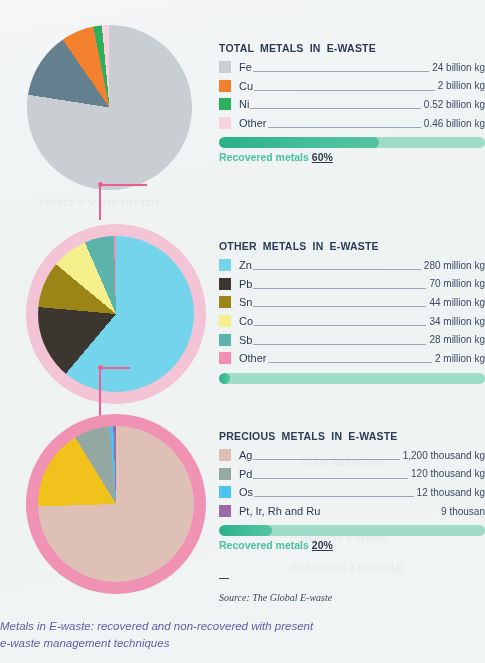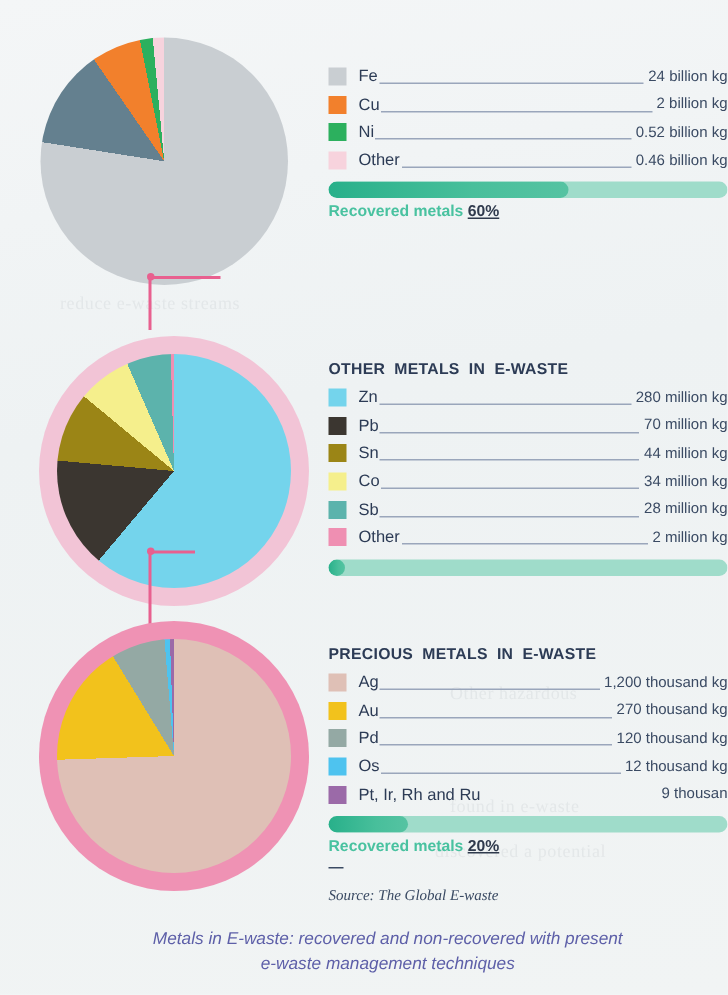--- a/index.html
+++ b/index.html
@@ -125,27 +125,26 @@
   }
   .source .ol {
     border-top: 1.2px solid #3a4a63;
     display: inline-block;
     padding-top: 13px;
   }
 
   .caption {
     position: absolute;
     left: 0; right: 0;
-    text-align: center;
+    text-align: left;
     font-family: "Liberation Sans", sans-serif;
     font-style: italic;
     font-size: 11.5px;
     line-height: 17px;
     color: #5d5fa8;
-    margin-left: 32px;
   }
 </style>
 </head>
 <body>
 
 <div id="page">
 
   <div class="ghost" style="left:30px;  top:100px;">of this e-waste, it is in or</div>
   <div class="ghost" style="left:40px;  top:195px;">reduce e-waste streams</div>
   <div class="ghost" style="left:300px; top:455px;">Other hazardous</div>
@@ -168,20 +167,21 @@
   <div class="conn-dot" style="left:98px; top:365px;"></div>
   <div class="conn" style="left:100px; top:367px; width:30px; height:1.5px;"></div>
   <div class="conn" style="left:99px;  top:367px; width:1.5px; height:50px;"></div>
 
   <div class="pie-wrap" style="left:26px; top:414px; width:180px; height:180px;">
     <div class="ring" id="ring3" style="left: 0px; top: 0px; width: 180px; height: 180px; background: rgb(239, 146, 180);"></div>
     <div class="pie" id="pie3" style="left: 12px; top: 12px; width: 156px; height: 156px; background: conic-gradient(rgb(223, 192, 182) 0deg, rgb(223, 192, 182) 268.156deg, rgb(242, 194, 28) 268.156deg, rgb(242, 194, 28) 328.492deg, rgb(148, 169, 164) 328.492deg, rgb(148, 169, 164) 355.307deg, rgb(78, 195, 239) 355.307deg, rgb(78, 195, 239) 357.989deg, rgb(155, 106, 168) 357.989deg, rgb(155, 106, 168) 360deg);"></div>
   </div>
 
   <div class="block" style="top:42px;">
+    <div class="block-title">TOTAL  METALS  IN E-WASTE</div>
     <div class="rows" id="rows0">
         <div class="row">
           <span class="sw" style="background: rgb(201, 206, 210);"></span>
           <span class="sym">Fe</span>
           <span class="lead"></span>
           <span class="val">24 billion kg</span>
         </div>
         <div class="row">
           <span class="sw" style="background: rgb(242, 128, 44);"></span>
           <span class="sym">Cu</span>
@@ -256,26 +256,20 @@
   </div>
 
   <div class="block" style="top:430px;">
     <div class="block-title">PRECIOUS  METALS  IN E-WASTE</div>
     <div class="rows" id="rows2">
         <div class="row">
           <span class="sw" style="background: rgb(223, 192, 182);"></span>
           <span class="sym">Ag</span>
           <span class="lead"></span>
           <span class="val">1,200 thousand kg</span>
-        </div>
-        <div class="row">
-          <span class="sw" style="background: rgb(242, 194, 28);"></span>
-          <span class="sym">Au</span>
-          <span class="lead"></span>
-          <span class="val">270 thousand kg</span>
         </div>
         <div class="row">
           <span class="sw" style="background: rgb(148, 169, 164);"></span>
           <span class="sym">Pd</span>
           <span class="lead"></span>
           <span class="val">120 thousand kg</span>
         </div>
         <div class="row">
           <span class="sw" style="background: rgb(78, 195, 239);"></span>
           <span class="sym">Os</span>

